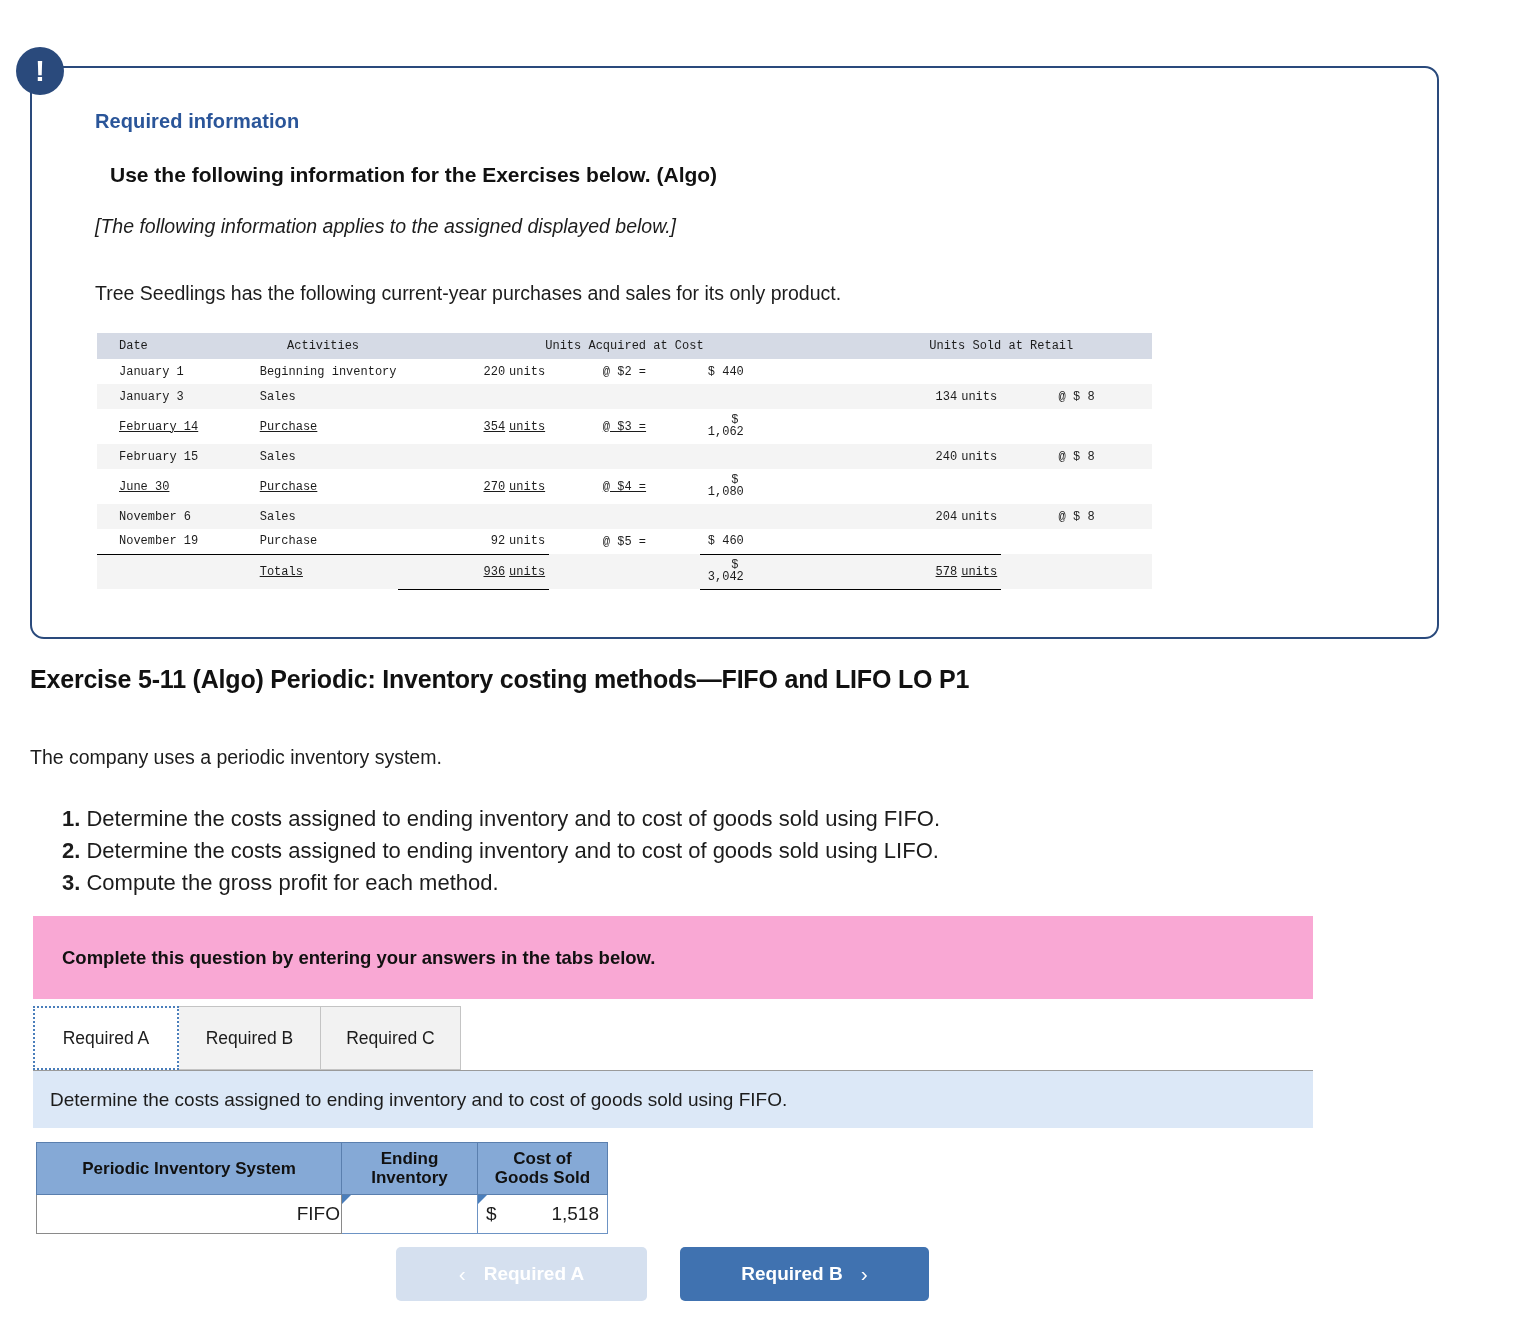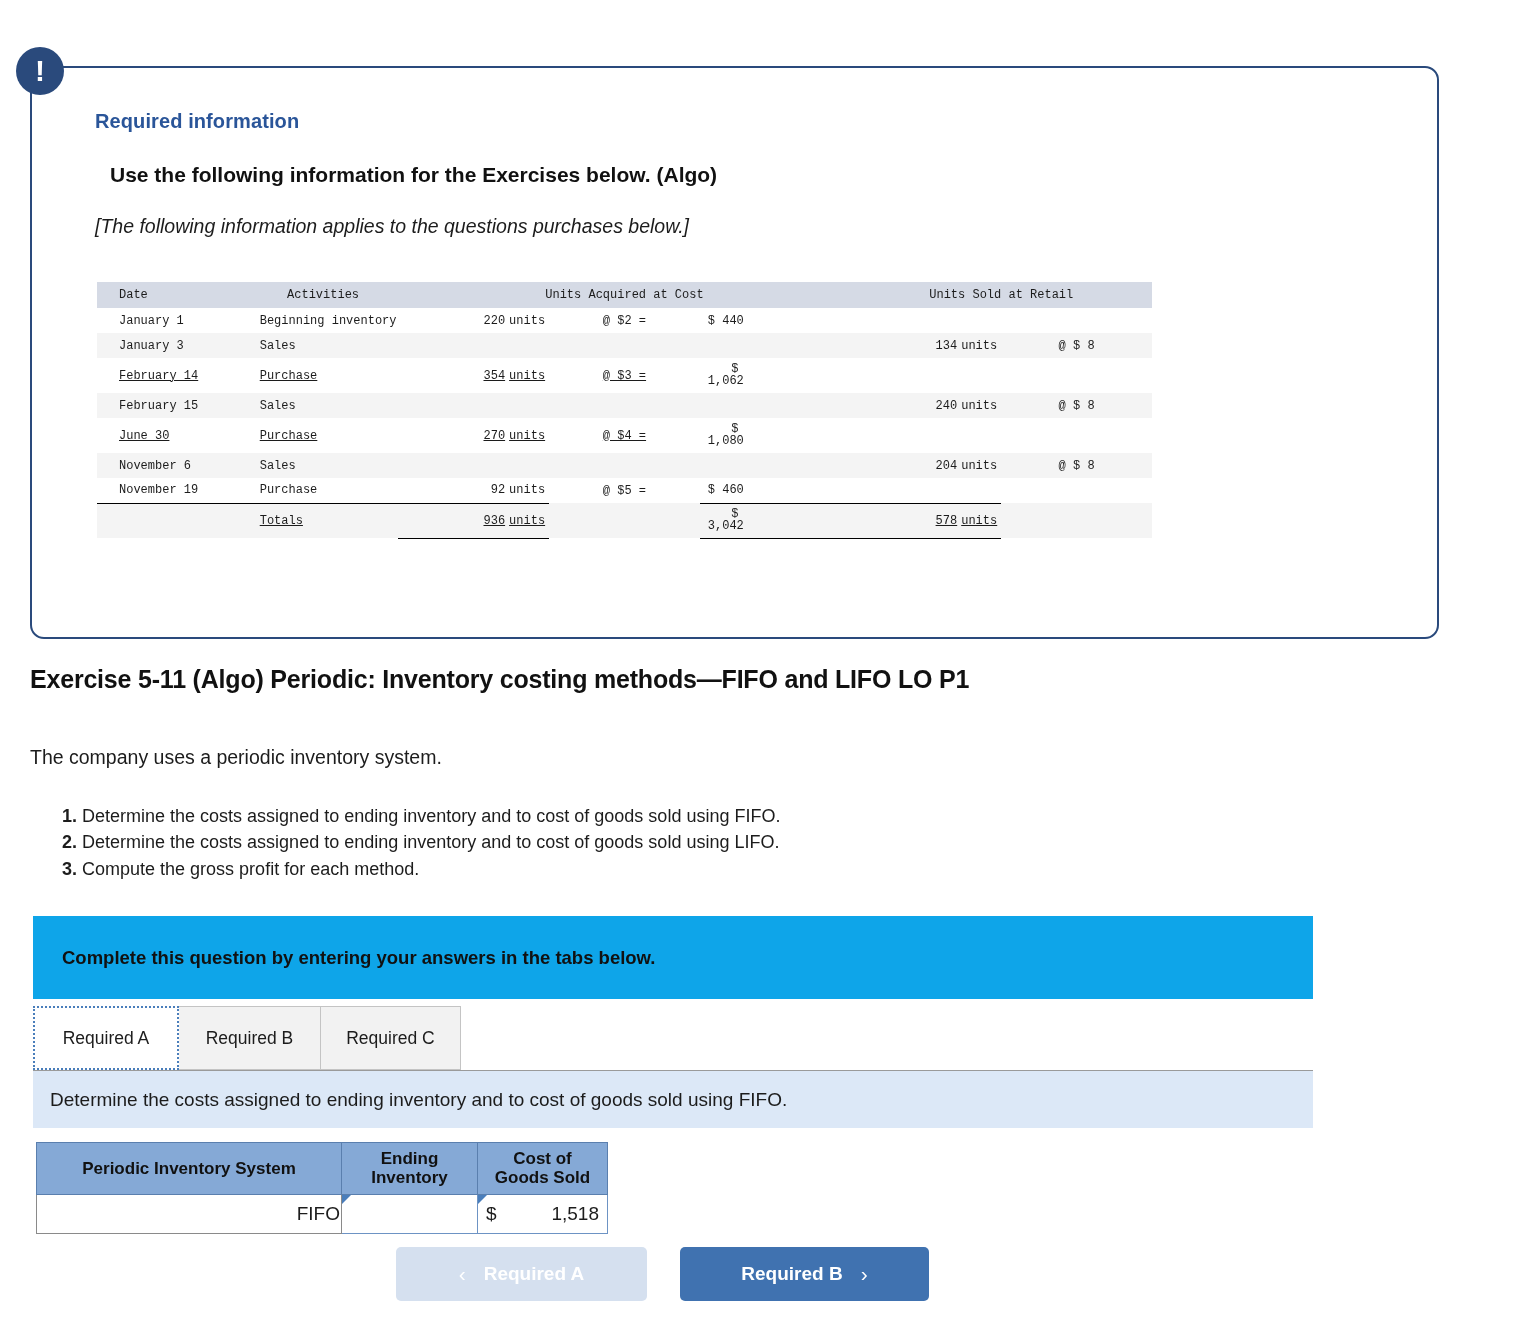--- a/index.html
+++ b/index.html
@@ -101,30 +101,30 @@
     position: absolute; left: 30px; top: 665px;
     font-size: 25px; font-weight: bold; color: #111;
     letter-spacing: -.2px;
   }
   .ex-sub {
     position: absolute; left: 30px; top: 746px;
     font-size: 19.5px; color: #1c1c1c;
   }
   .ex-list {
     position: absolute; left: 62px; top: 803px;
-    font-size: 18px; color: #1c1c1c; line-height: 1.46;
+    font-size: 22px; color: #1c1c1c; line-height: 1.46;
   }
   .ex-list .li { white-space: nowrap; }
   .ex-list .num { font-weight: bold; }
 
   
   .complete-bar {
     position: absolute; left: 33px; top: 916px;
     width: 1280px; height: 83px;
-    background: #0ea5e9;
+    background: #f9a8d4;
     display: flex; align-items: center;
   }
   .complete-bar .txt {
     font-size: 18.5px; font-weight: bold; color: #111;
     padding-left: 29px;
   }
 
   
   .tabs { position: absolute; left: 33px; top: 1006px; display: flex; }
   .tab {
@@ -231,21 +231,22 @@
 <body>
 
 <div class="alert-badge">
   <span class="bang">!</span>
 </div>
 
 <div class="req-card">
   <div class="req-inner">
     <div class="req-label">Required information</div>
     <div class="req-head">Use the following information for the Exercises below. (Algo)</div>
-    <div class="req-italic">[The following information applies to the questions purchases below.]</div>
+    <div class="req-italic">[The following information applies to the assigned displayed below.]</div>
+    <div class="req-text">Tree Seedlings has the following current-year purchases and sales for its only product.</div>
 
     <table class="act-table">
       <thead>
         <tr>
           <th class="hdr-date">Date</th>
           <th class="hdr-act">Activities</th>
           <th class="hdr-acq" colspan="3">Units Acquired at Cost</th>
           <th class="hdr-sold" colspan="2">Units Sold at Retail</th>
         </tr>
       </thead>

